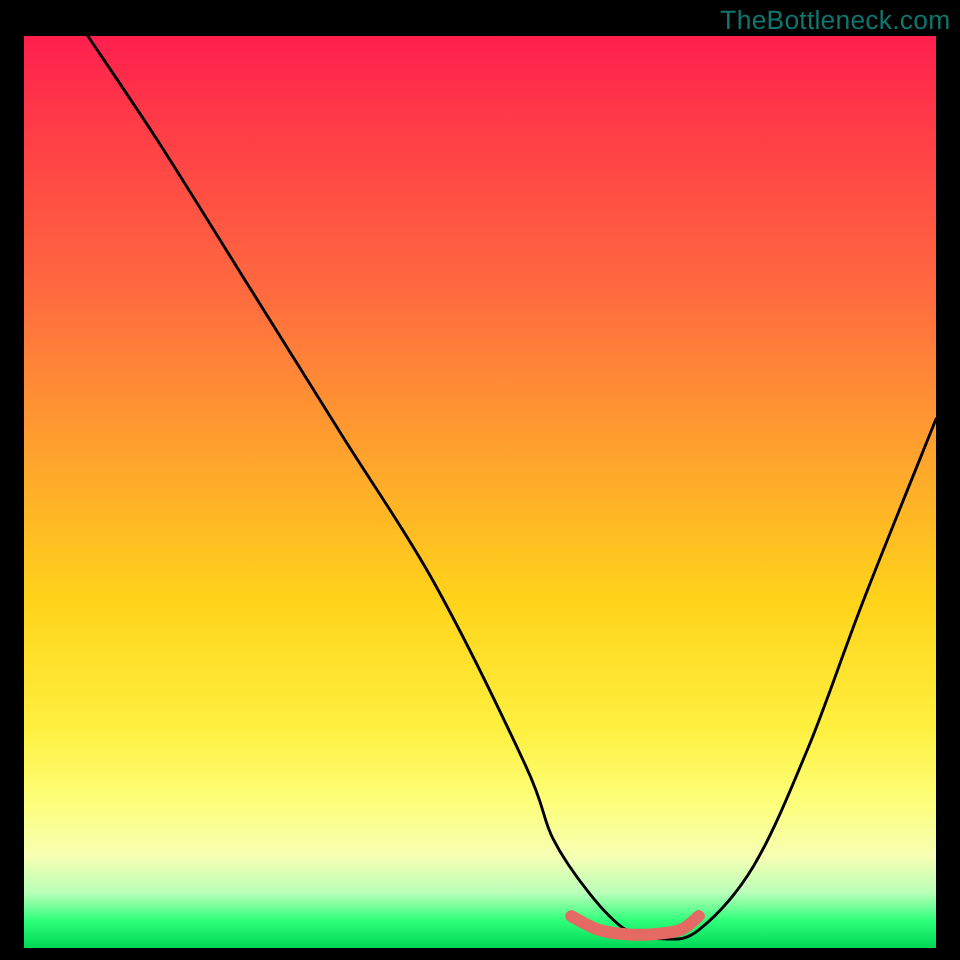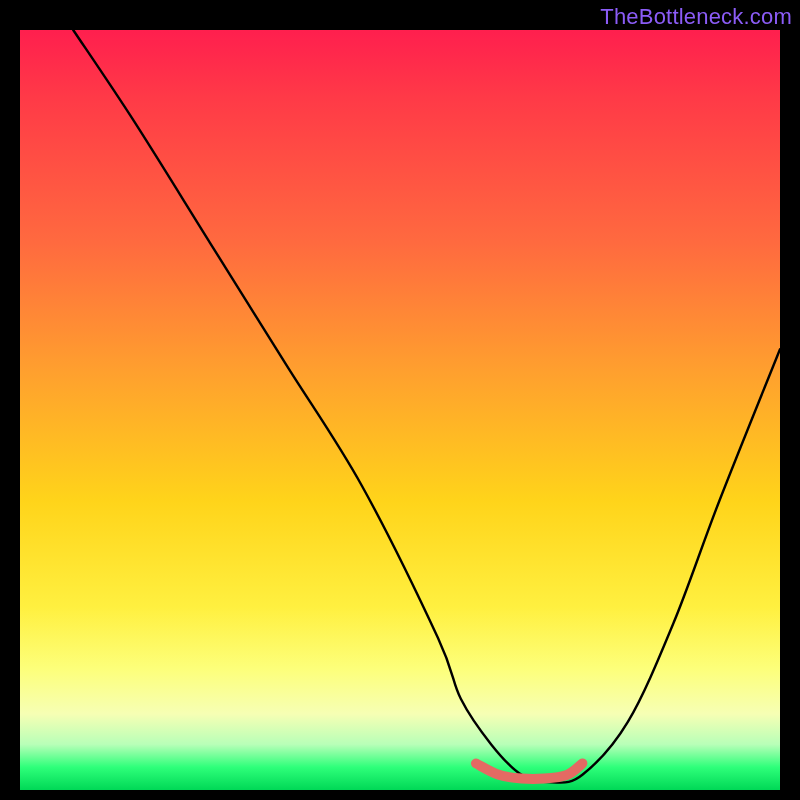--- a/index.html
+++ b/index.html
@@ -38,21 +38,21 @@
       #f6ffb4 90%,
       #b8ffb8 94%,
       #2eff7a 97%,
       #00d856 100%
     );
   }
   .watermark {
     position: absolute;
     top: 4px;
     right: 8px;
-    color: #8b5cf6;
+    color: #0f766e;
     font-size: 22px;
     font-weight: 500;
     letter-spacing: 0.2px;
     text-align: center;
   }
   svg.curve {
     position: absolute;
     left: 0;
     top: 0;
     width: 760px;

